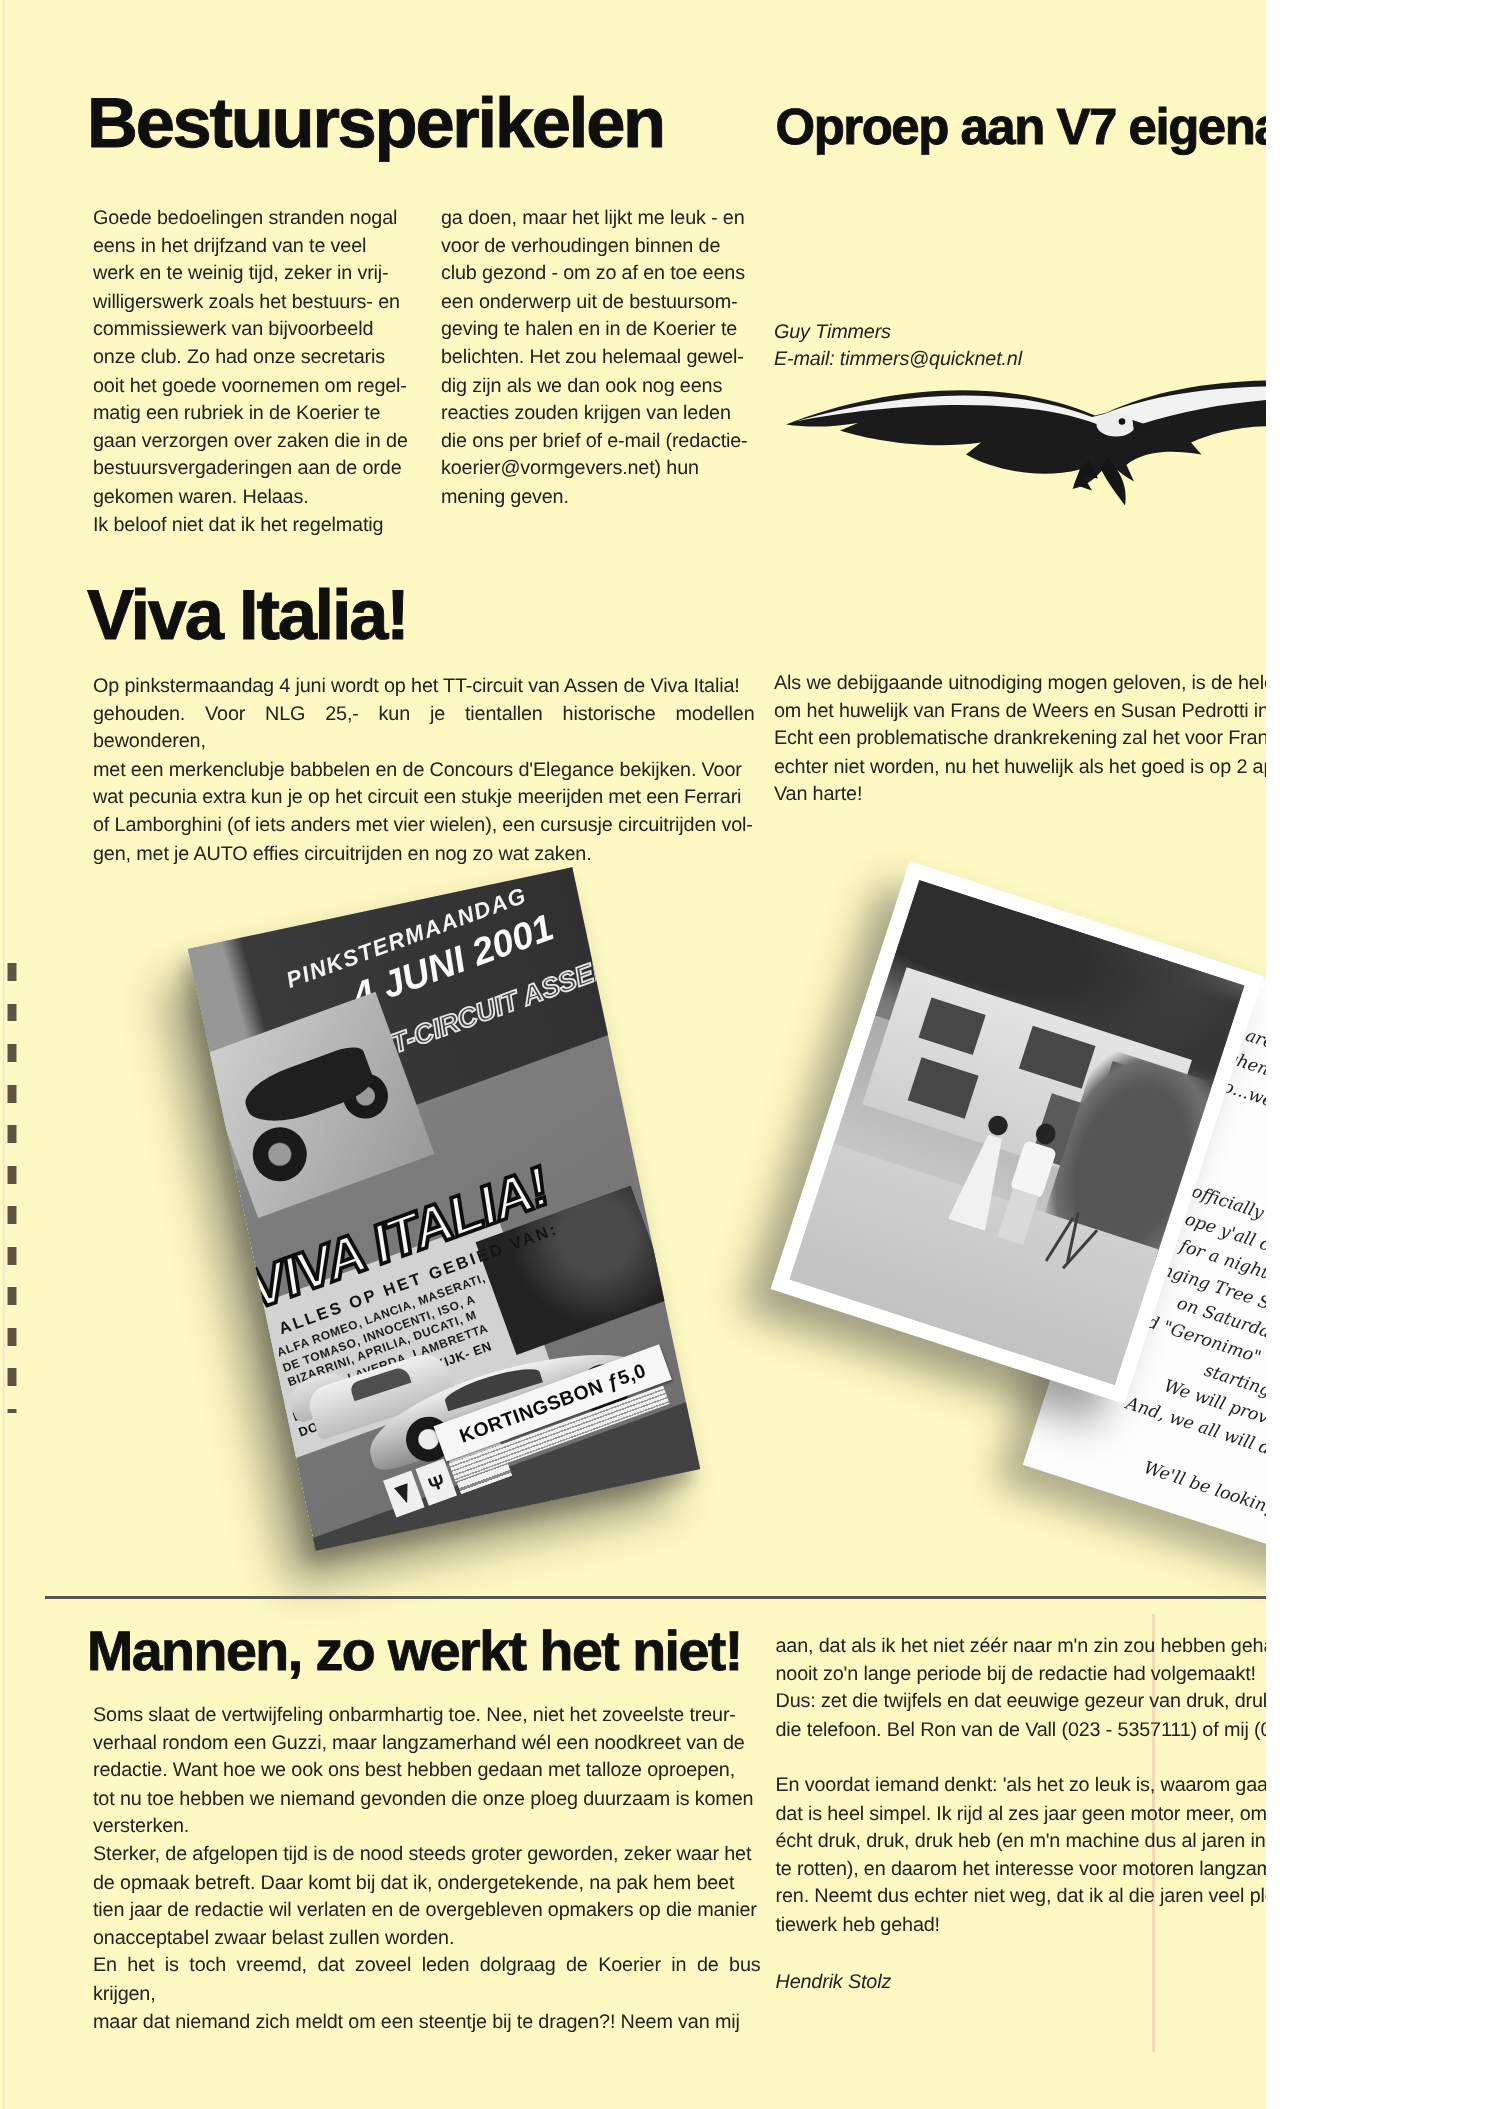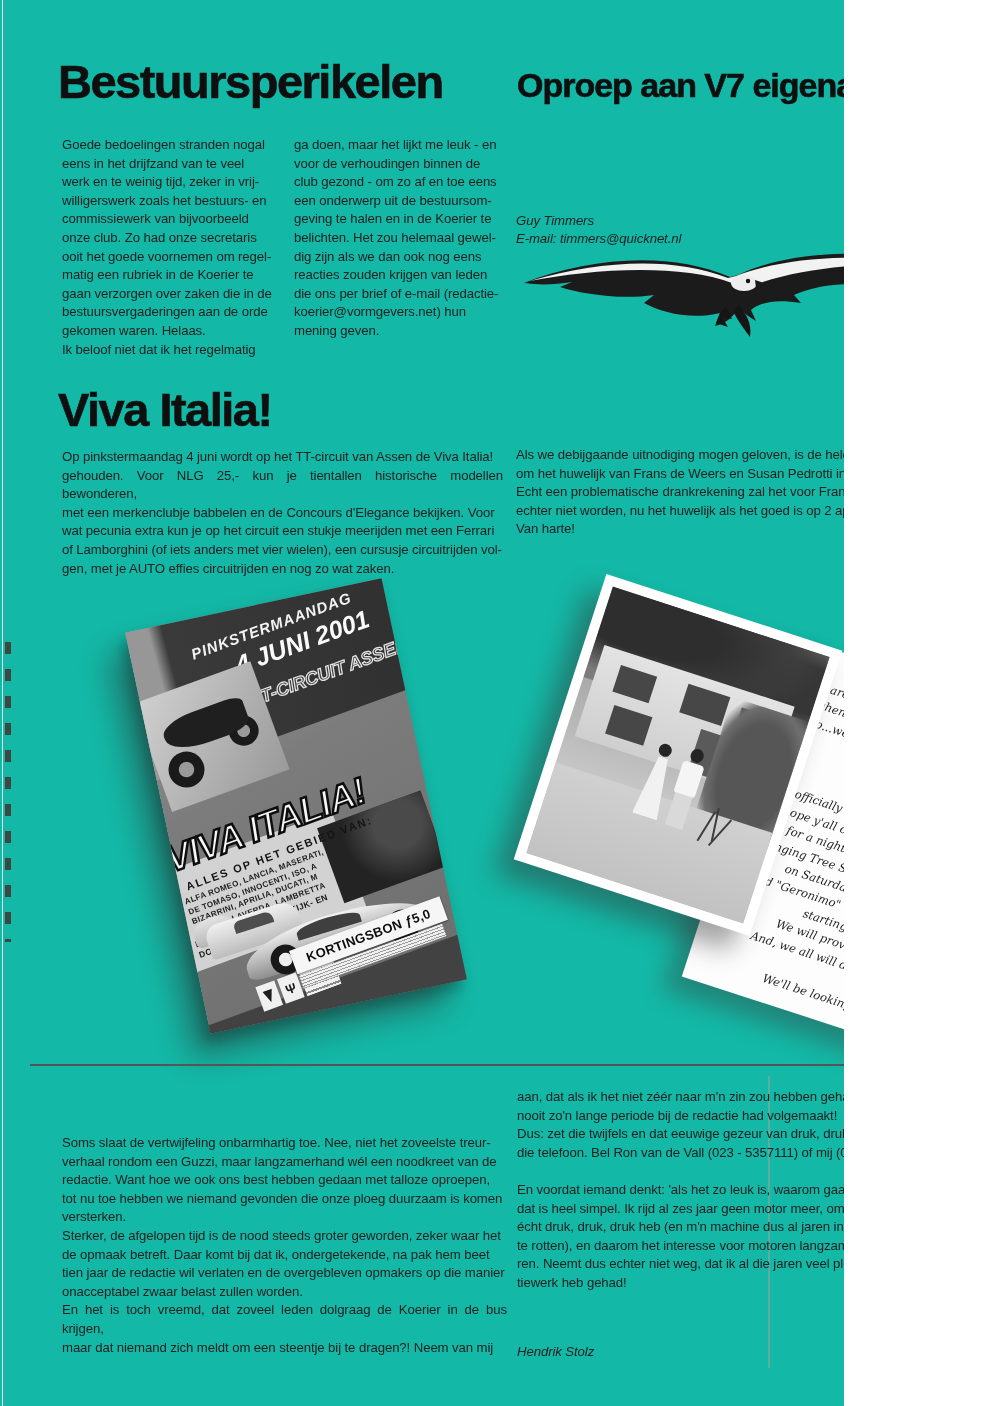--- a/index.html
+++ b/index.html
@@ -1,16 +1,16 @@
 <!DOCTYPE html>
 <html><head>
 <meta charset="utf-8">
 <style>
   html,body{margin:0;padding:0;background:#fff;}
-  .page{position:relative;width:844px;height:1406px;background:#14b8a6;overflow:hidden;
+  .page{position:relative;width:844px;height:1406px;background:#fef9c3;overflow:hidden;
         font-family:"Liberation Sans",sans-serif;color:#1e1e1e;}
   .h{position:absolute;font-weight:700;color:#0f0f0f;letter-spacing:-1.5px;
      -webkit-text-stroke:0.6px #0f0f0f;white-space:nowrap;line-height:1;}
   .bodytext{position:absolute;font-size:13.2px;line-height:18.6px;letter-spacing:-0.1px;
             white-space:pre-line;text-align:justify;color:#222;}
   .italic{font-style:italic;}
   .rule{position:absolute;background:#555;height:2px;}
   
   .poster{position:absolute;left:165px;top:601px;width:262px;height:410px;
           transform:rotate(-12deg);background:linear-gradient(160deg,#9c9c9c,#7c7c7c 40%,#6d6d6d);
@@ -233,20 +233,21 @@
       <div class="sc-pants"></div>
       <div class="sc-stick" style="left:162px;top:182px;transform:rotate(14deg);"></div>
       <div class="sc-stick" style="left:170px;top:178px;transform:rotate(-6deg);"></div>
       <div class="sc-stick" style="left:177px;top:184px;transform:rotate(24deg);"></div>
     </div>
   </div>
 
   <div class="rule" style="left:30px;top:1064px;width:955px;"></div>
   <div class="pinkline"></div>
 
+  <div class="h" style="left:58px;top:1082px;font-size:37px;letter-spacing:-1px;">Mannen, zo werkt het niet!</div>
   <div class="bodytext" style="left:62px;top:1134px;width:445px;">Soms slaat de vertwijfeling onbarmhartig toe. Nee, niet het zoveelste treur-
 verhaal rondom een Guzzi, maar langzamerhand wél een noodkreet van de
 redactie. Want hoe we ook ons best hebben gedaan met talloze oproepen,
 tot nu toe hebben we niemand gevonden die onze ploeg duurzaam is komen
 versterken.
 Sterker, de afgelopen tijd is de nood steeds groter geworden, zeker waar het
 de opmaak betreft. Daar komt bij dat ik, ondergetekende, na pak hem beet
 tien jaar de redactie wil verlaten en de overgebleven opmakers op die manier
 onacceptabel zwaar belast zullen worden.
 En het is toch vreemd, dat zoveel leden dolgraag de Koerier in de bus krijgen,
@@ -255,17 +256,17 @@
 nooit zo'n lange periode bij de redactie had volgemaakt!
 Dus: zet die twijfels en dat eeuwige gezeur van druk, druk, druk opzij en grijp
 die telefoon. Bel Ron van de Vall (023 - 5357111) of mij (071 - 5418779).
 
 En voordat iemand denkt: 'als het zo leuk is, waarom gaat-ie dan weg?'; nou
 dat is heel simpel. Ik rijd al zes jaar geen motor meer, omdat ik het nou eens
 écht druk, druk, druk heb (en m'n machine dus al jaren in de schuur staat weg
 te rotten), en daarom het interesse voor motoren langzamerhand heb verlo-
 ren. Neemt dus echter niet weg, dat ik al die jaren veel plezier aan het redac-
 tiewerk heb gehad!</div>
-  <div class="bodytext italic" style="left:517px;top:1312px;width:300px;margin-top:31px;">Hendrik Stolz</div>
+  <div class="bodytext italic" style="left:517px;top:1312px;width:300px;">Hendrik Stolz</div>
 
   <div class="pagenum">31</div>
 
 </div>
 
 </body></html>

